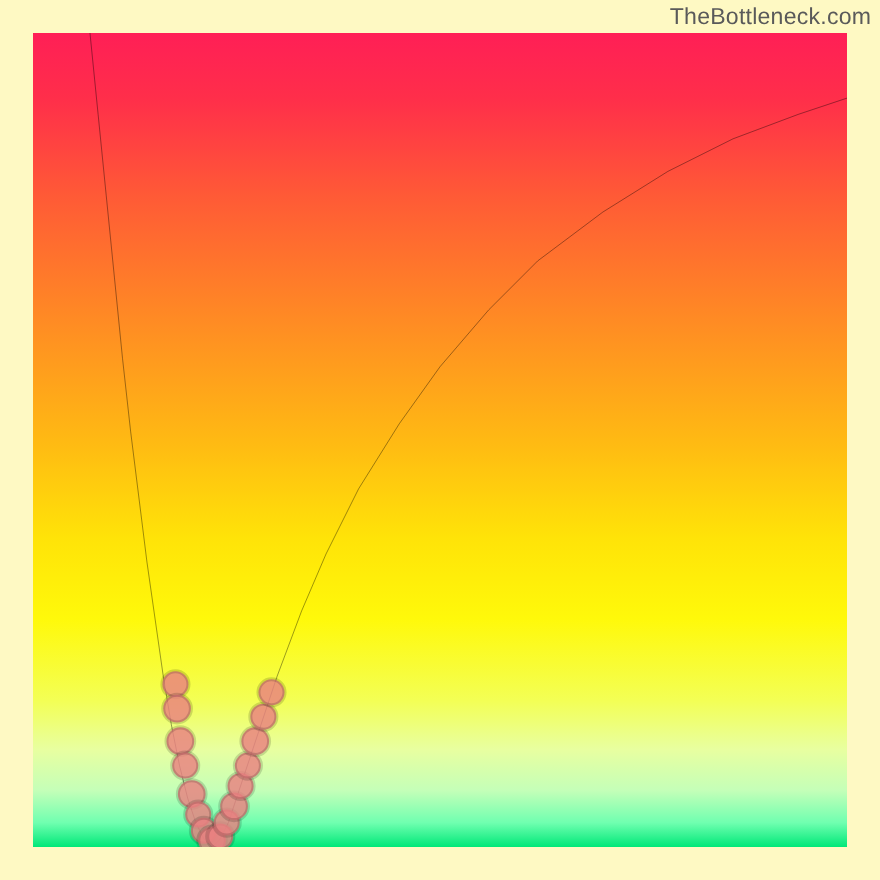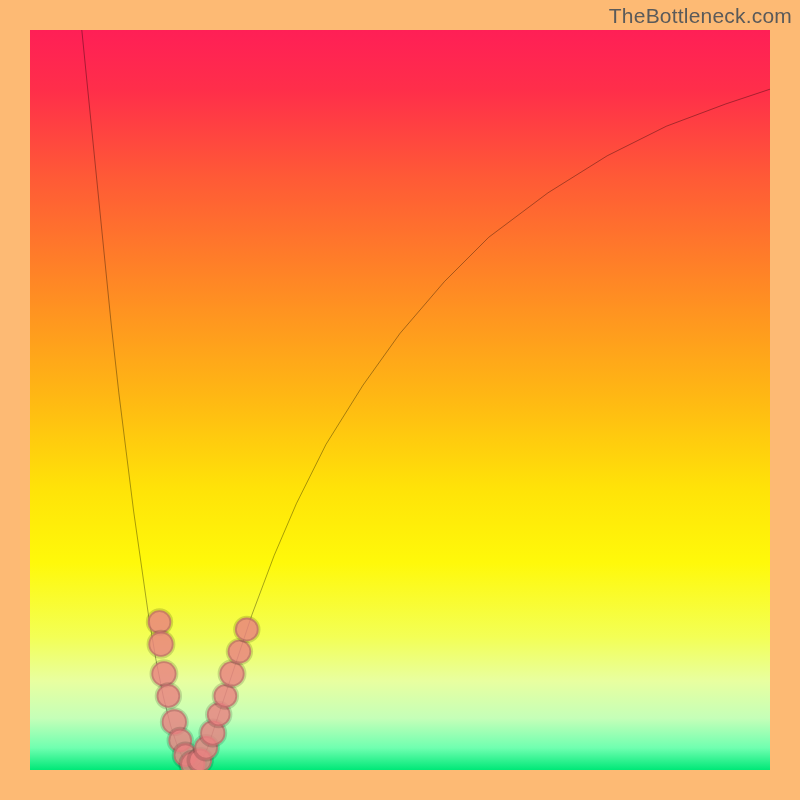--- a/index.html
+++ b/index.html
@@ -8,21 +8,21 @@
     width: 800px;
     height: 800px;
     overflow: hidden;
     font-family: Arial, Helvetica, sans-serif;
     background: #000;
   }
   .frame {
     position: relative;
     width: 800px;
     height: 800px;
-    background: #fdba74;
+    background: #fef9c3;
   }
   .plot-area {
     position: absolute;
     left: 30px;
     top: 30px;
     width: 740px;
     height: 740px;
     overflow: hidden;
   }
   .gradient-bg {

